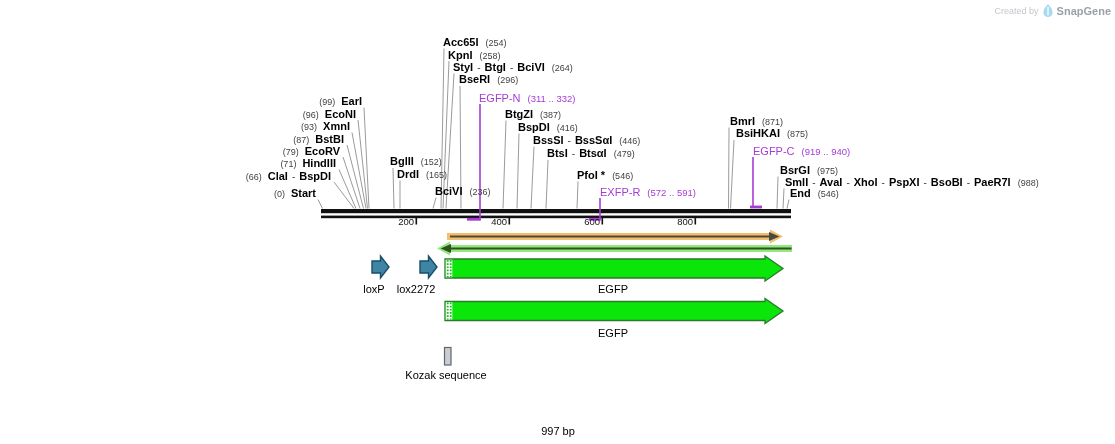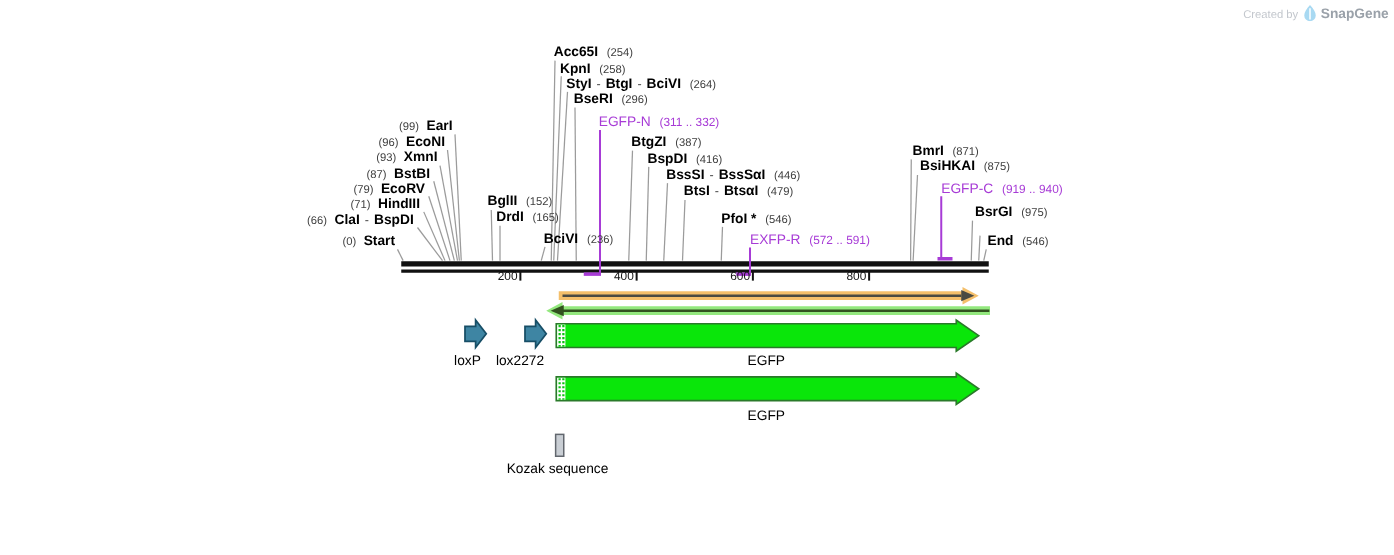--- a/index.html
+++ b/index.html
@@ -143,33 +143,35 @@
   <div class="lbl" style="left:577px;top:170px"><span class="nm">PfoI *</span><span class="pos suf">(546)</span></div>
 
   <div class="lbl primer" style="left:600px;top:187px"><span class="nm">EXFP-R</span><span class="pos suf">(572 .. 591)</span></div>
 
   <div class="lbl" style="left:730px;top:116px"><span class="nm">BmrI</span><span class="pos suf">(871)</span></div>
   <div class="lbl" style="left:736px;top:128px"><span class="nm">BsiHKAI</span><span class="pos suf">(875)</span></div>
 
   <div class="lbl primer" style="left:753px;top:146px"><span class="nm">EGFP-C</span><span class="pos suf">(919 .. 940)</span></div>
 
   <div class="lbl" style="left:780px;top:165px"><span class="nm">BsrGI</span><span class="pos suf">(975)</span></div>
+  <div class="lbl" style="left:785px;top:177px"><span class="nm">SmlI</span><span class="sep">-</span><span class="nm">AvaI</span><span class="sep">-</span><span class="nm">XhoI</span><span class="sep">-</span><span class="nm">PspXI</span><span class="sep">-</span><span class="nm">BsoBI</span><span class="sep">-</span><span class="nm">PaeR7I</span><span class="pos suf">(988)</span></div>
   <div class="lbl it" style="left:790px;top:188px"><span class="nm">End</span><span class="pos suf">(546)</span></div>
 
   <div class="ruler-num" style="right:701px;top:217px">200</div>
   <div class="ruler-num" style="right:608px;top:217px">400</div>
   <div class="ruler-num" style="right:515px;top:217px">600</div>
   <div class="ruler-num" style="right:422px;top:217px">800</div>
 
   <div class="feat-lbl" style="left:374px;top:284px">loxP</div>
   <div class="feat-lbl" style="left:416px;top:284px">lox2272</div>
   <div class="feat-lbl" style="left:613px;top:284px">EGFP</div>
   <div class="feat-lbl" style="left:613px;top:328px">EGFP</div>
   <div class="feat-lbl" style="left:446px;top:370px">Kozak sequence</div>
 
+  <div class="title-len">997 bp</div>
 
   <div class="watermark">
     <span class="wm-created">Created by</span>
     <svg width="10" height="13" viewBox="0 0 10 13">
       <path d="M5 0 C2.2 3 0.4 5.8 0.4 8.4 A4.6 4.6 0 0 0 9.6 8.4 C9.6 5.8 7.8 3 5 0 Z" fill="#A8D9F2"></path>
       <path d="M5 2.5 L5 11.5" stroke="#ffffff" stroke-width="1.2"></path>
     </svg>
     <span class="wm-brand">SnapGene</span>
   </div>
 

